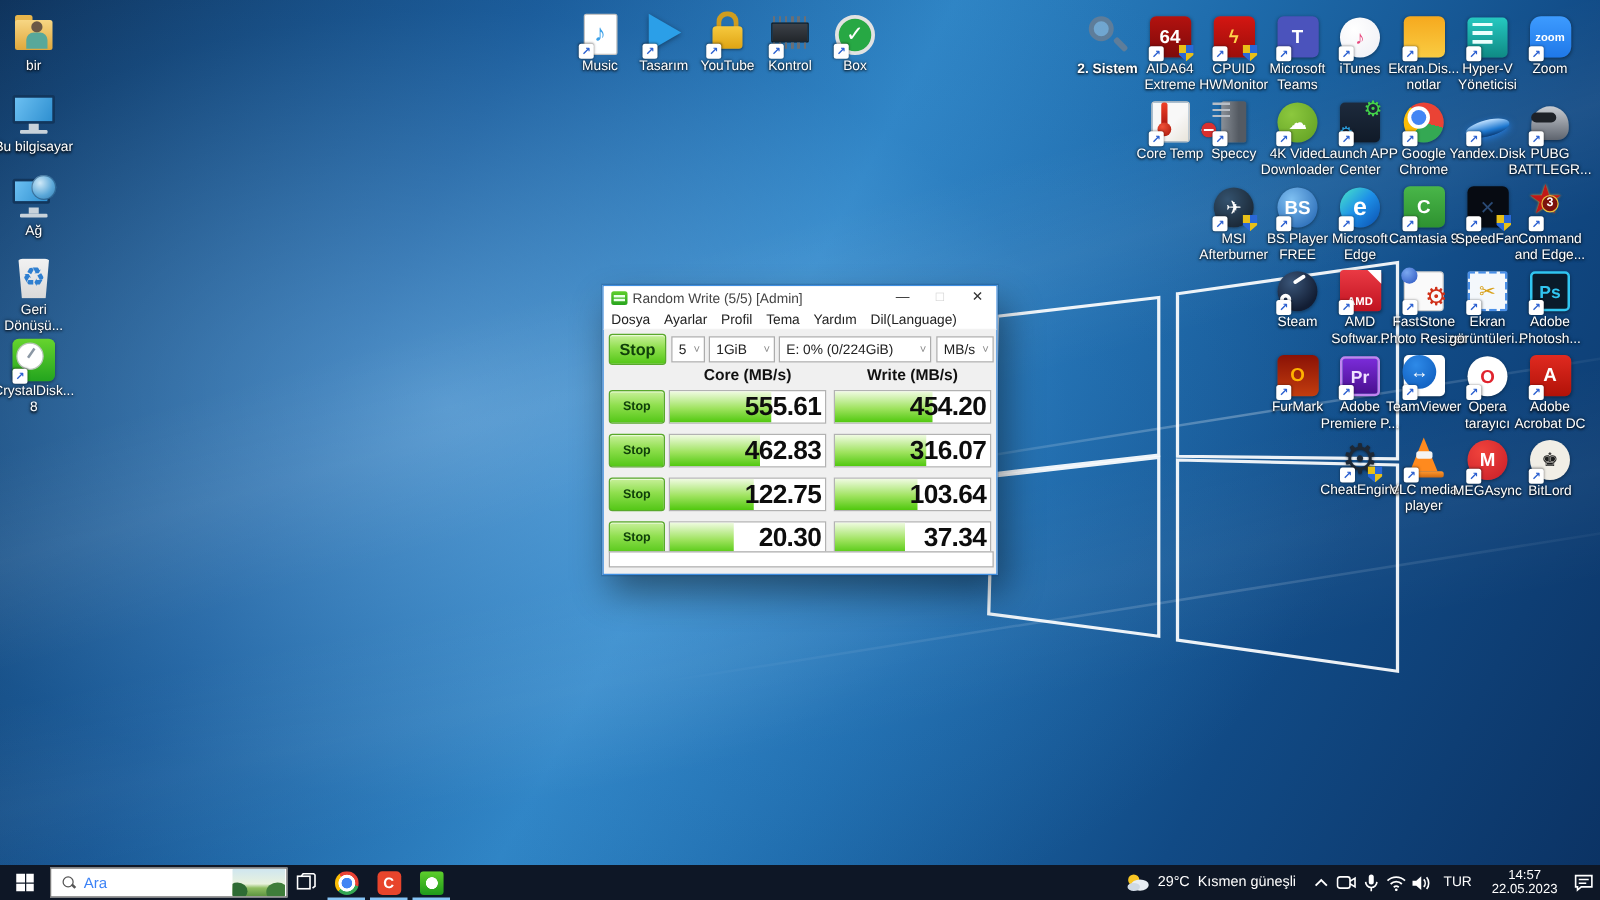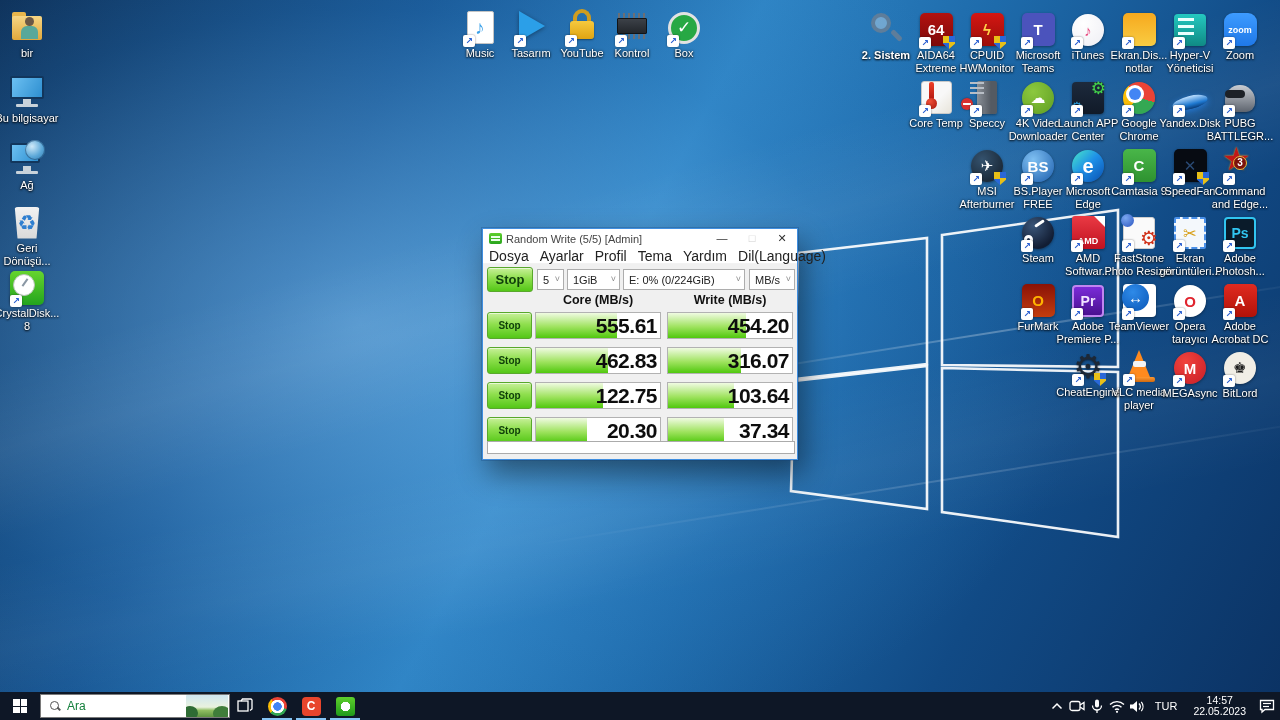--- a/index.html
+++ b/index.html
@@ -140,21 +140,21 @@
   
   #cdm-win { position:absolute; left:482px; top:228px; width:316px; height:232px; background:#f0f0f0;
     border:1px solid #3f8ee0; box-shadow:0 0 0 1px rgba(10,60,120,.25), 6px 14px 28px rgba(0,0,0,.45); }
   #cdm-title { position:absolute; left:0; top:0; right:0; height:19px; background:#fff; display:flex; align-items:center; }
   .cdm-ico { width:13px; height:11px; margin:0 4px 0 6px; border-radius:2px; background:linear-gradient(#5ecf2c,#28a41e); position:relative; }
   .cdm-ico:after { content:""; position:absolute; left:2px; top:3px; width:9px; height:2px; background:#eaffea; box-shadow:0 3px 0 #eaffea; }
   #cdm-title .t { font-size:11px; color:#444; flex:1; }
   .cap-btn { width:30px; height:19px; text-align:center; font-size:11px; color:#333; line-height:18px; }
   .cap-btn.dis { color:#cfcfcf; }
   #cdm-menu { position:absolute; left:0; top:19px; right:0; height:16px; background:#fff; display:flex; align-items:center; padding-left:6px; border-bottom:1px solid #f2f2f2; }
-  #cdm-menu span { font-size:14px; color:#222; margin-right:11px; }
+  #cdm-menu span { font-size:11px; color:#222; margin-right:11px; }
   .gbtn { background:linear-gradient(#c8f09a,#8fdf4e 45%,#54c717); border:1px solid #59a82c; border-radius:3px;
     color:#10400a; font-weight:bold; display:flex; align-items:center; justify-content:center; box-shadow:inset 0 1px 0 rgba(255,255,255,.6); }
   #stop-all { position:absolute; left:4px; top:38px; width:46px; height:25px; font-size:13px; }
   .combo { position:absolute; top:40px; height:21px; background:#fff; border:1px solid #adadad; font-size:11px; color:#222;
     display:flex; align-items:center; padding:0 14px 0 5px; white-space:nowrap; overflow:hidden; }
   .combo .chv { position:absolute; right:3px; top:4px; font-size:9px; color:#888; }
   .col-head { position:absolute; top:64px; font-size:12.5px; font-weight:bold; color:#111; width:126px; text-align:center; }
   .bench-row { position:absolute; left:0; width:316px; height:27px; }
   .row-stop { position:absolute; left:4px; top:0; width:45px; height:27px; font-size:10px; }
   .cell { position:absolute; top:0; width:126px; height:27px; background:#fff; border:1px solid #b2b2b2; overflow:hidden; }
@@ -165,21 +165,21 @@
 
   
   #taskbar { position:absolute; left:0; bottom:0; width:1280px; height:28px; background:#0e1726; display:flex; align-items:center; z-index:50; }
   #start-btn { width:40px; height:28px; display:flex; align-items:center; justify-content:center; }
   .winlogo-s { width:14px; height:14px; display:grid; grid-template-columns:6.5px 6.5px; grid-template-rows:6.5px 6.5px; gap:1px; }
   .winlogo-s i { background:#fff; }
   #search-box { width:190px; height:24px; background:#fff; border:1px solid #7a7a7a; display:flex; align-items:center; position:relative; overflow:hidden; }
   #search-box .mag { margin:0 7px 0 9px; width:10px; height:10px; position:relative; }
   #search-box .mag:before { content:""; position:absolute; left:0; top:0; width:7px; height:7px; border:1.5px solid #555; border-radius:50%; }
   #search-box .mag:after { content:""; position:absolute; left:7px; top:7px; width:4px; height:1.5px; background:#555; transform:rotate(45deg); }
-  #search-box .ph { font-size:12px; color:#15803d; flex:1; }
+  #search-box .ph { font-size:12px; color:#3b82f6; flex:1; }
   #search-art { width:42px; height:22px; margin-right:1px; border-radius:1px; position:relative; overflow:hidden;
     background:linear-gradient(#cfe6f0 0%, #e9f2de 55%, #8fbe62 70%, #5d9440 100%); }
   #search-art:before { content:""; position:absolute; left:-4px; bottom:-3px; width:16px; height:14px; border-radius:50%; background:#2e6b34; }
   #search-art:after { content:""; position:absolute; right:-3px; bottom:-4px; width:18px; height:15px; border-radius:50%; background:#3f7d3a; }
   .tv-btn { width:30px; height:28px; display:flex; align-items:center; justify-content:center; }
   .tb-app { width:34px; height:28px; display:flex; align-items:center; justify-content:center; position:relative; }
   .tb-app .ul { position:absolute; bottom:0; left:2px; right:2px; height:2.5px; background:#85c4f5; }
   .tbi { width:19px; height:19px; display:flex; align-items:center; justify-content:center; font-style:normal; }
   .tb-chrome { border-radius:50%;
     background:radial-gradient(circle at 50% 50%, #4285f4 0 4px, #fff 4.5px 6.5px, rgba(0,0,0,0) 7px),
@@ -805,20 +805,28 @@
       <div class="tb-app">
         <i class="tbi tb-cam">C</i>
         <span class="ul"></span>
       </div>
       <div class="tb-app">
         <i class="tbi tb-cdm"></i>
         <span class="ul"></span>
       </div>
     </div>
   <div id="tb-right">
+    <div id="weather">
+      <svg width="20" height="16" viewBox="0 0 20 16">
+        <circle cx="7" cy="6" r="4.5" fill="#f8c624"></circle>
+        <ellipse cx="12" cy="10" rx="7" ry="4.5" fill="#e8eef4"></ellipse>
+        <ellipse cx="7" cy="11.5" rx="5" ry="3.2" fill="#cfd9e4"></ellipse>
+      </svg>
+      <span class="wt"><span>29°C</span>&nbsp;&nbsp;<span>Kısmen güneşli</span></span>
+    </div>
     <div class="tray-ic">
       <svg width="12" height="8" viewBox="0 0 12 8">
           <path d="M1.5 6.5 L6 2 L10.5 6.5" fill="none" stroke="#fff" stroke-width="1.5"></path>
         </svg>
     </div>
     <div class="tray-ic">
       <svg width="16" height="14" viewBox="0 0 16 14">
         <rect x="1" y="2.5" width="10" height="9" rx="2" fill="none" stroke="#fff" stroke-width="1.3"></rect>
         <path d="M11 6 L15 3.5 V10.5 L11 8" fill="none" stroke="#fff" stroke-width="1.3"></path>
       </svg>

